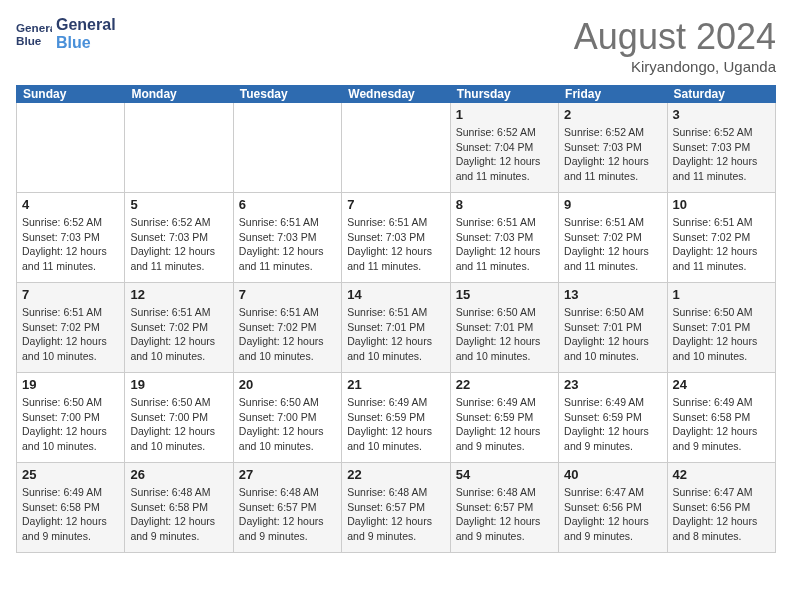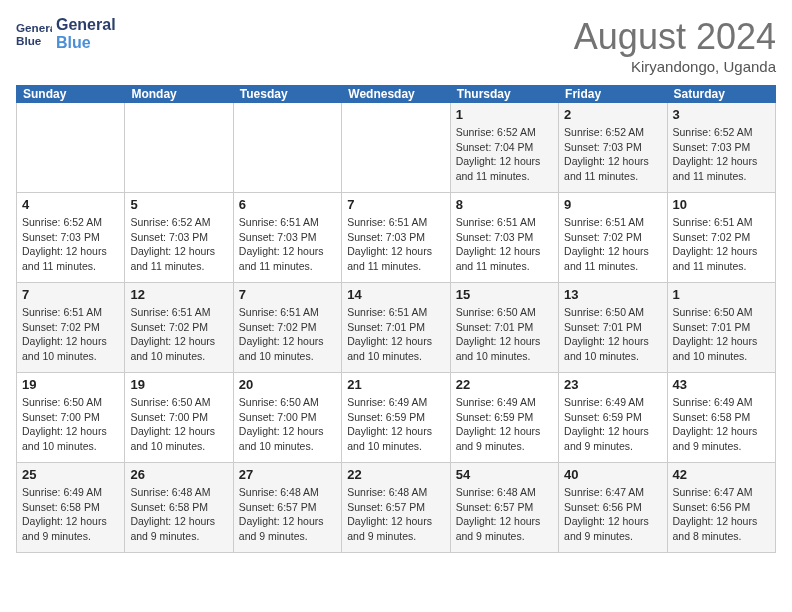--- a/index.html
+++ b/index.html
@@ -255,21 +255,21 @@
 Sunset: 6:59 PM
 Daylight: 12 hours and 9 minutes.</div>
         </td>
         <td>
           <span class="day-num">23</span>
           <div class="day-info" style="white-space: pre-line;">Sunrise: 6:49 AM
 Sunset: 6:59 PM
 Daylight: 12 hours and 9 minutes.</div>
         </td>
         <td>
-          <span class="day-num">43</span>
+          <span class="day-num">24</span>
           <div class="day-info" style="white-space: pre-line;">Sunrise: 6:49 AM
 Sunset: 6:58 PM
 Daylight: 12 hours and 9 minutes.</div>
         </td>
       </tr>
       <tr>
         <td>
           <span class="day-num">25</span>
           <div class="day-info" style="white-space: pre-line;">Sunrise: 6:49 AM
 Sunset: 6:58 PM

